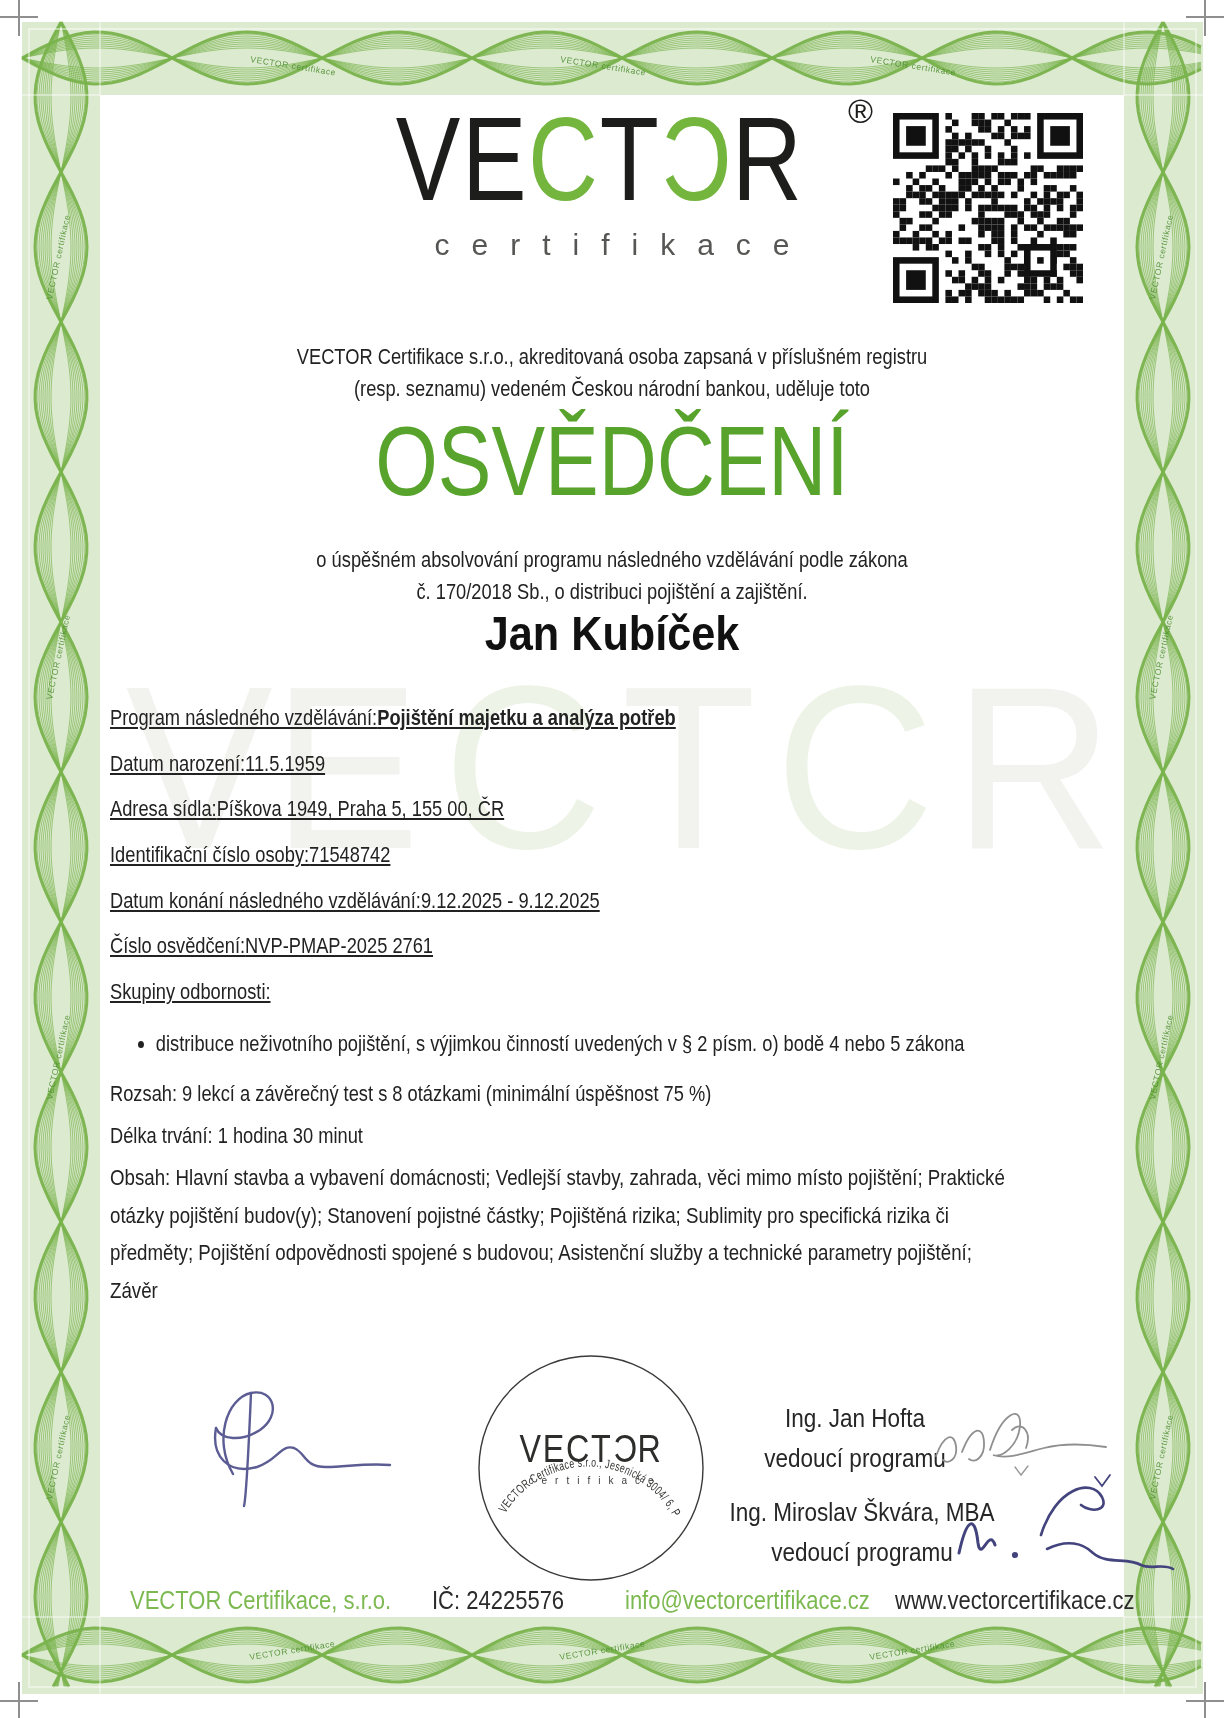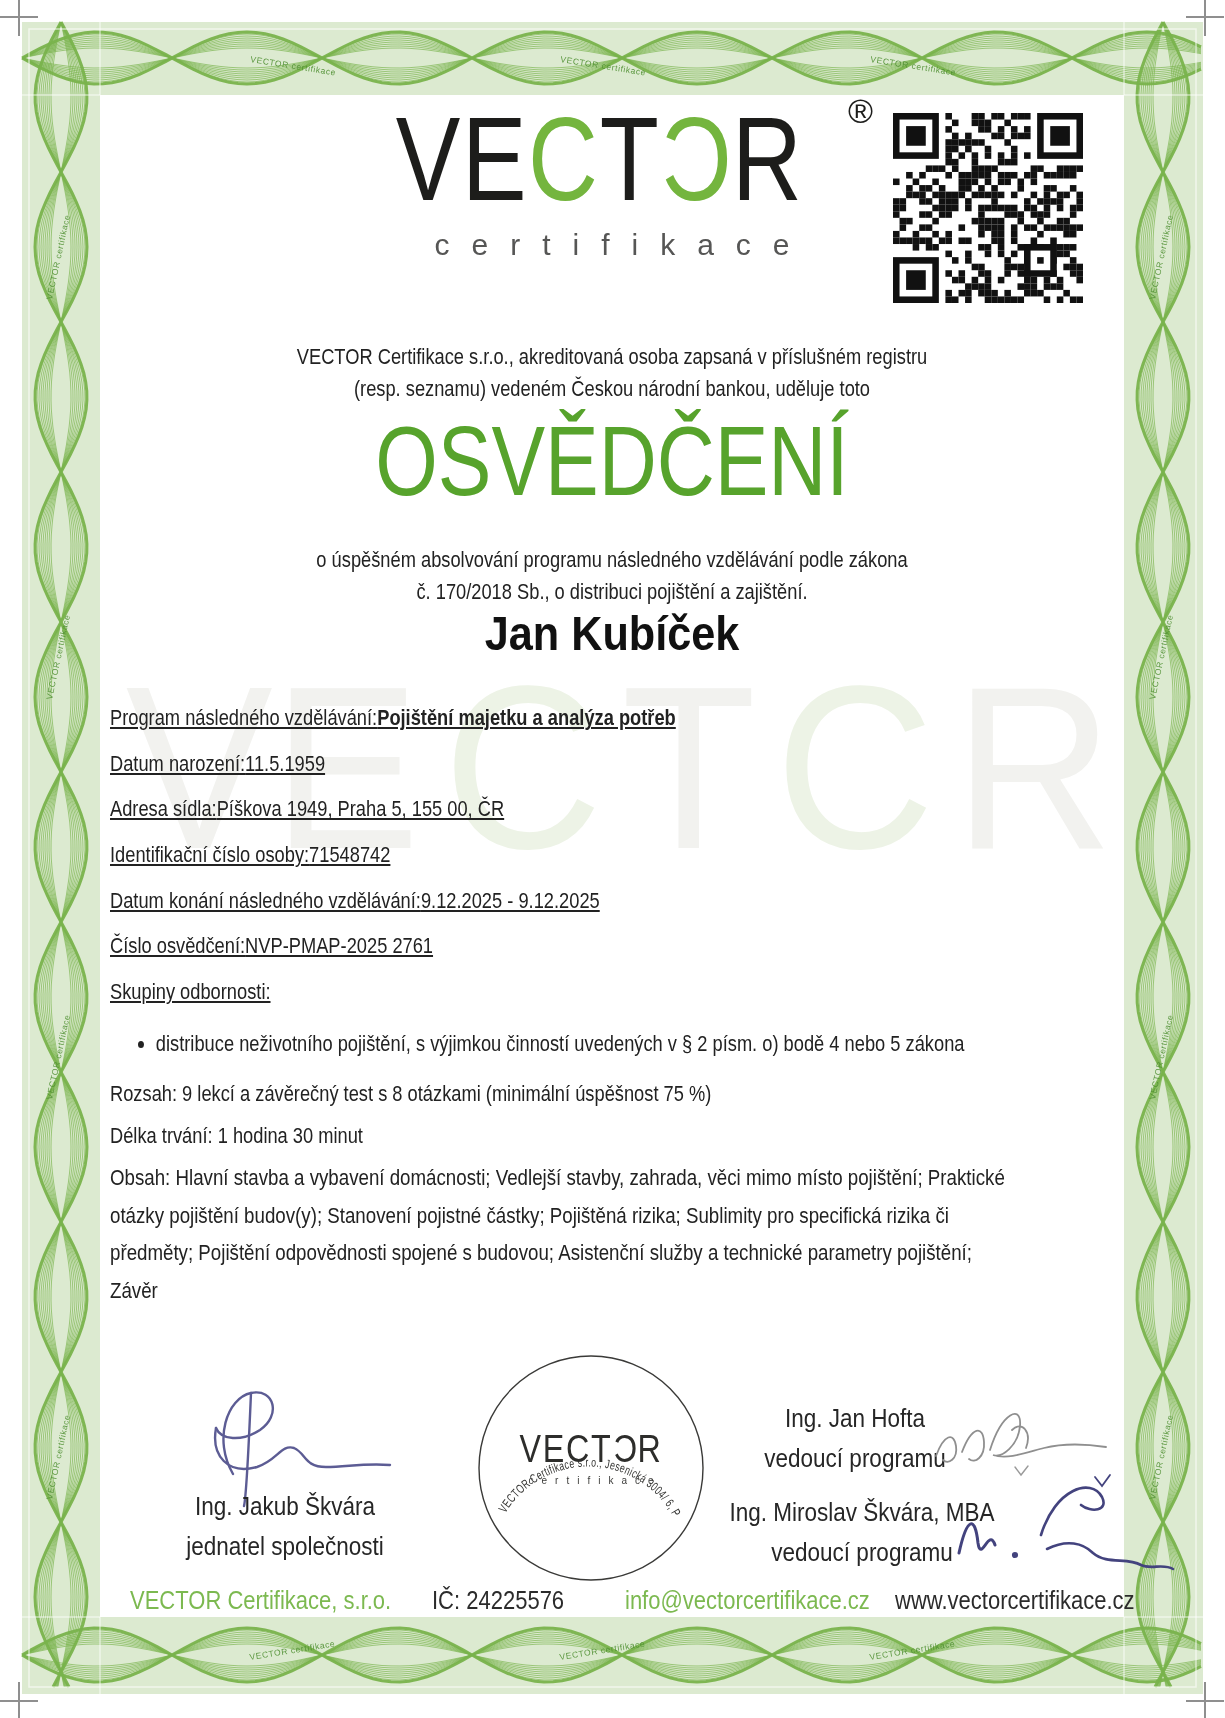--- a/index.html
+++ b/index.html
@@ -613,24 +613,20 @@
   <div class="pline delka">Délka trvání: 1 hodina 30 minut</div>
   <div class="obsah">Obsah: Hlavní stavba a vybavení domácnosti; Vedlejší stavby, zahrada, věci mimo místo pojištění; Praktické otázky pojištění budov(y); Stanovení pojistné částky; Pojištěná rizika; Sublimity pro specifická rizika či předměty; Pojištění odpovědnosti spojené s budovou; Asistenční služby a technické parametry pojištění; Závěr</div>
 
   <svg class="sig-svg" style="left:175px;top:1378px;" width="250" height="140">
     <g fill="none" stroke="#5c5c94" stroke-width="2.4" stroke-linecap="round">
       <path d="M58 96 C 38 62, 52 20, 76 15 C 100 10, 106 38, 85 52 C 66 64, 46 62, 41 50"></path>
       <path d="M41 50 C 36 78, 53 97, 82 89 C 102 83, 106 66, 119 70 C 131 75, 129 89, 151 89 C 172 89, 188 85, 215 87"></path>
       <path d="M76 15 C 74 62, 71 120, 69 128"></path>
     </g>
   </svg>
-  <div class="sig-left-names">
-    <div class="sig-name">Ing. Jakub Škvára</div>
-    <div class="sig-role">jednatel společnosti</div>
-  </div>
 
   <svg class="seal" width="236" height="240">
     <circle cx="118" cy="118" r="112" fill="none" stroke="#3a3a38" stroke-width="1.4"></circle>
     <defs>
       <path id="sealArc" d="M 32.3 163.5 A 97 97 0 0 1 200.2 166.4" transform="translate(0,0)"></path>
     </defs>
     <text font-size="12.5" fill="#333331" letter-spacing="0.5">
       <textPath href="#sealArc" textLength="296" lengthAdjust="spacingAndGlyphs">VECTOR Certifikace s.r.o., Jesenická 3004/ 6, Praha 10, IČ 24225576</textPath>
     </text>
   </svg>

